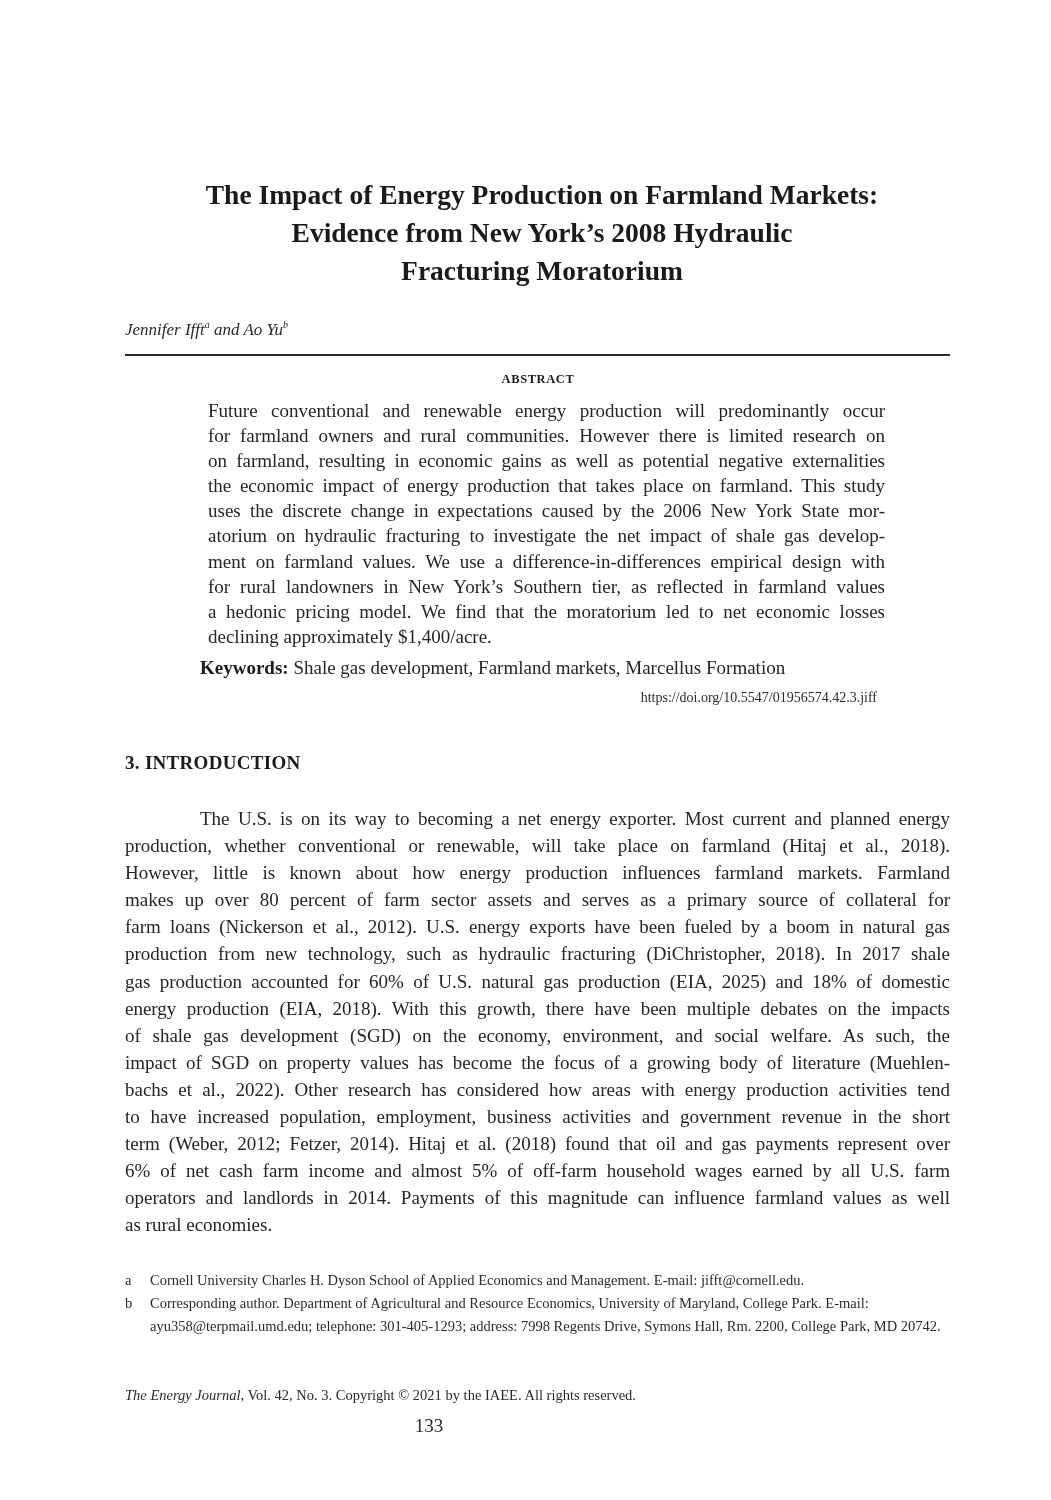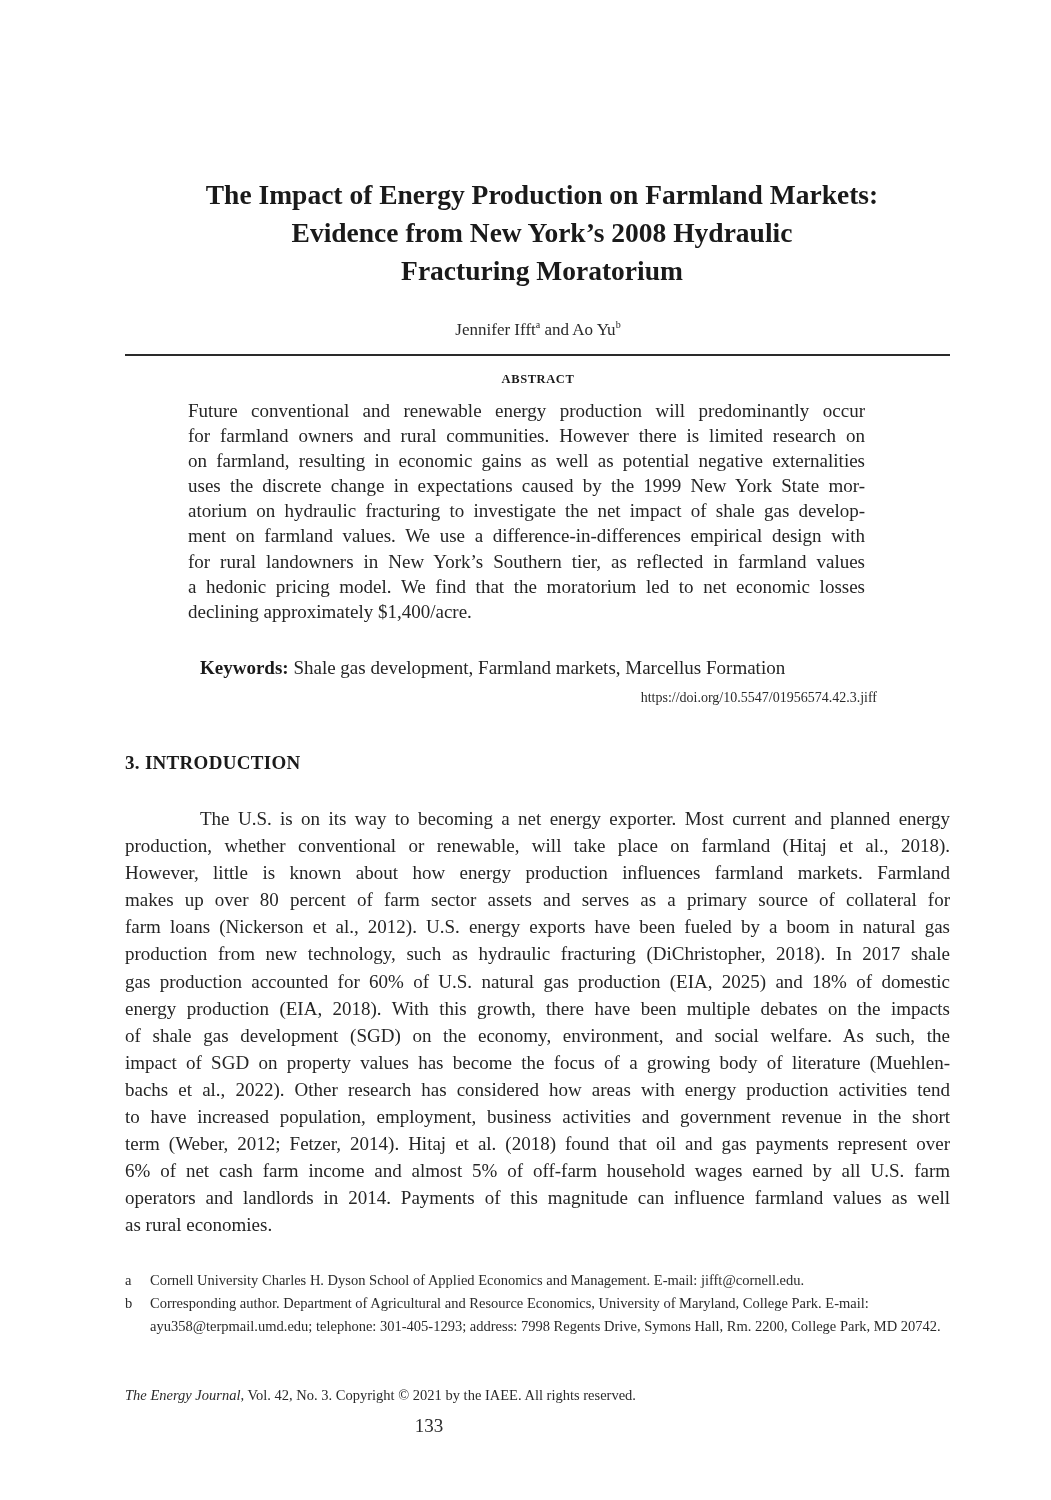--- a/index.html
+++ b/index.html
@@ -8,33 +8,33 @@
     font-family: "Liberation Serif", "DejaVu Serif", serif; color: #1f1f1f;
   }
   .title {
     position: absolute; left: 125px; width: 826px; top: 172px;
     text-align: center; font-weight: bold; font-size: 27.5px; line-height: 38px;
     color: #1a1a1a; margin: 4px;
   }
   .title span { display: block; }
   .authors {
     position: absolute; left: 125px; width: 826px; top: 318px;
-    text-align: center; font-size: 17px; line-height: 24px; color: #2a2a2a;
+    font-style: italic; font-size: 17px; line-height: 24px; color: #2a2a2a;
   }
   .authors sup { font-size: 10px; vertical-align: super; line-height: 0; }
   .rule {
     position: absolute; left: 125px; width: 825px; top: 354px; height: 0;
     border-top: 2px solid #2a2a2a;
   }
   .abstract-head {
     position: absolute; left: 125px; width: 826px; top: 372px;
     text-align: center; font-weight: bold; font-size: 12.5px; letter-spacing: 0.6px; color: #1a1a1a;
   }
   .abstract {
-    position: absolute; left: 188px; width: 677px; top: 398px;
+    position: absolute; left: 208px; width: 677px; top: 398px;
     font-size: 19px; line-height: 25.1px; text-align: justify; color: #252525;
     margin: 0;
   }
   .abstract .line { display: block; text-align: justify; text-align-last: justify; white-space: nowrap; }
   .abstract .line.last { text-align-last: left; }
   .keywords {
     position: absolute; left: 200px; width: 677px; top: 656px;
     font-size: 19px; line-height: 24px; color: #252525;
   }
   .keywords b { color: #1a1a1a; }
@@ -84,21 +84,22 @@
 </div>
 
 <div class="rule"></div>
 
 <div class="abstract-head">ABSTRACT</div>
 
 <p class="abstract">
   <span class="line">Future conventional and renewable energy production will predominantly occur</span>
   <span class="line">for farmland owners and rural communities. However there is limited research on</span>
   <span class="line">on farmland, resulting in economic gains as well as potential negative externalities</span>
-  <span class="line">uses the discrete change in expectations caused by the 1999 New York State mor-</span>
+  <span class="line">the economic impact of energy production that takes place on farmland. This study</span>
+  <span class="line">uses the discrete change in expectations caused by the 2006 New York State mor-</span>
   <span class="line">atorium on hydraulic fracturing to investigate the net impact of shale gas develop-</span>
   <span class="line">ment on farmland values. We use a difference-in-differences empirical design with</span>
   <span class="line">for rural landowners in New York’s Southern tier, as reflected in farmland values</span>
   <span class="line">a hedonic pricing model. We find that the moratorium led to net economic losses</span>
   <span class="line last">declining approximately $1,400/acre.</span>
 </p>
 
 <div class="keywords">
   <b>Keywords:</b><span> Shale gas development, Farmland markets, Marcellus Formation</span>
 </div>

